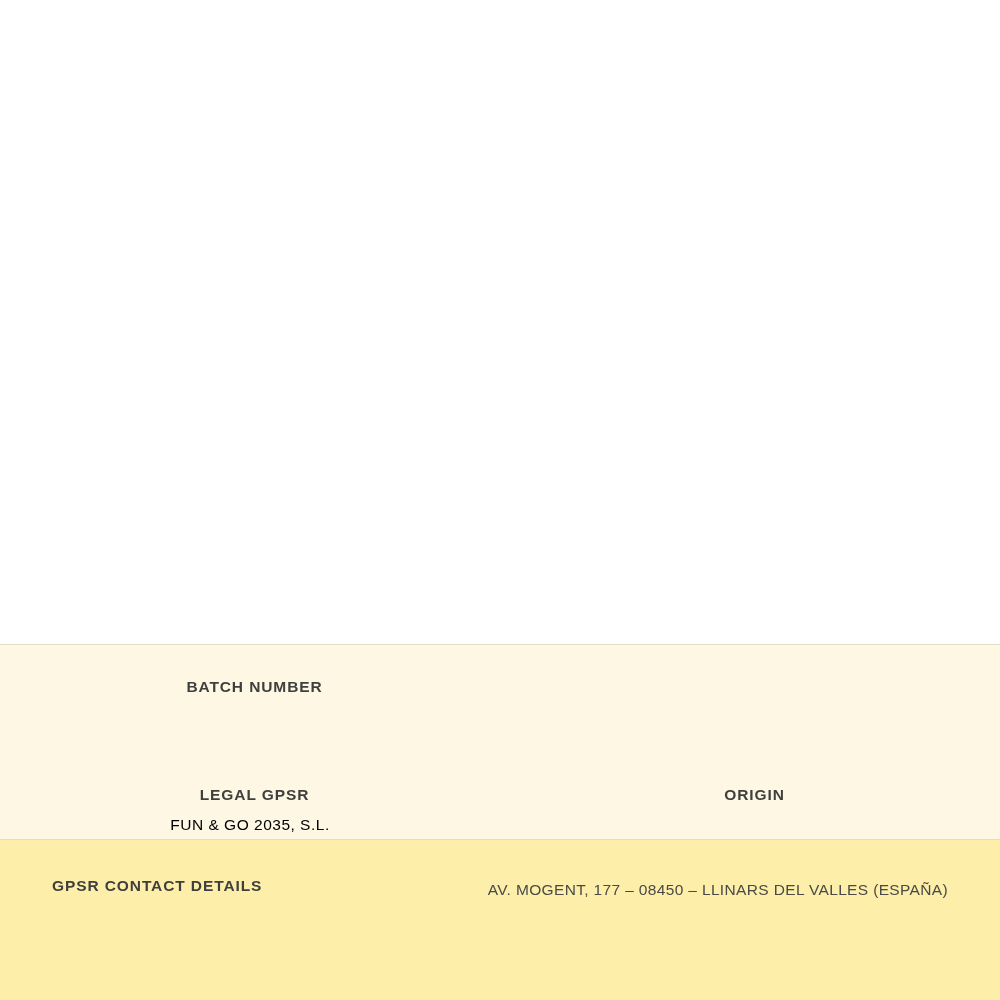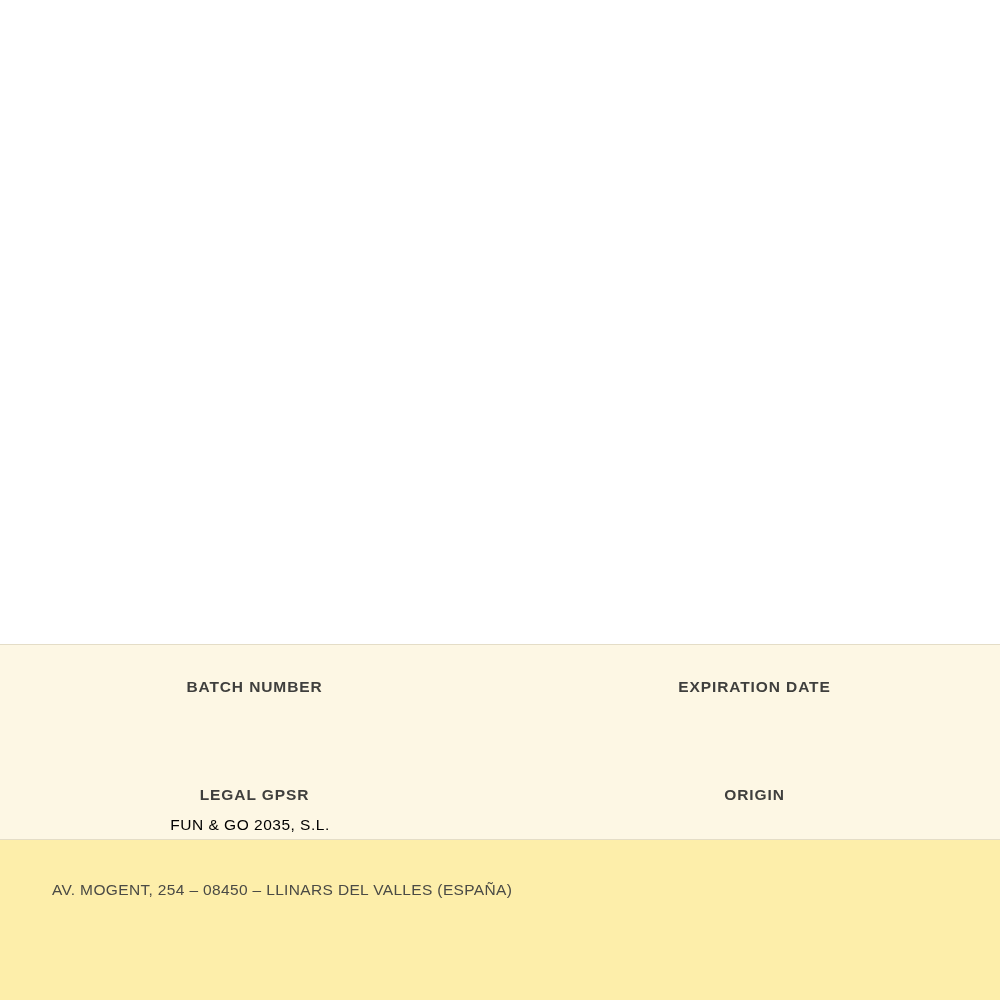--- a/index.html
+++ b/index.html
@@ -112,35 +112,35 @@
 
   <div class="blank-area"></div>
 
   <section class="info-band">
     <div class="info-grid info-row-1">
       <div class="info-cell">
         <div class="field-label">BATCH NUMBER</div>
         <div class="field-value empty"></div>
       </div>
       <div class="info-cell">
-        <div class="field-label">EXPIRATION DATE</div>
         <div class="field-value empty"></div>
       </div>
     </div>
 
     <div class="info-grid info-row-2">
       <div class="info-cell">
         <div class="field-label">LEGAL GPSR</div>
         <div class="field-value">FUN &amp; GO 2035, S.L.</div>
       </div>
       <div class="info-cell">
         <div class="field-label">ORIGIN</div>
       </div>
     </div>
   </section>
 
   <section class="gpsr-band">
+    <div class="gpsr-title">GPSR CONTACT DETAILS</div>
     <div class="gpsr-details">
-      <div class="gpsr-line">AV. MOGENT, 254 – 08450 – LLINARS DEL VALLES (ESPAÑA)</div>
+      <div class="gpsr-line">AV. MOGENT, 177 – 08450 – LLINARS DEL VALLES (ESPAÑA)</div>
     </div>
   </section>
 
 </div>
 
 </body></html>

